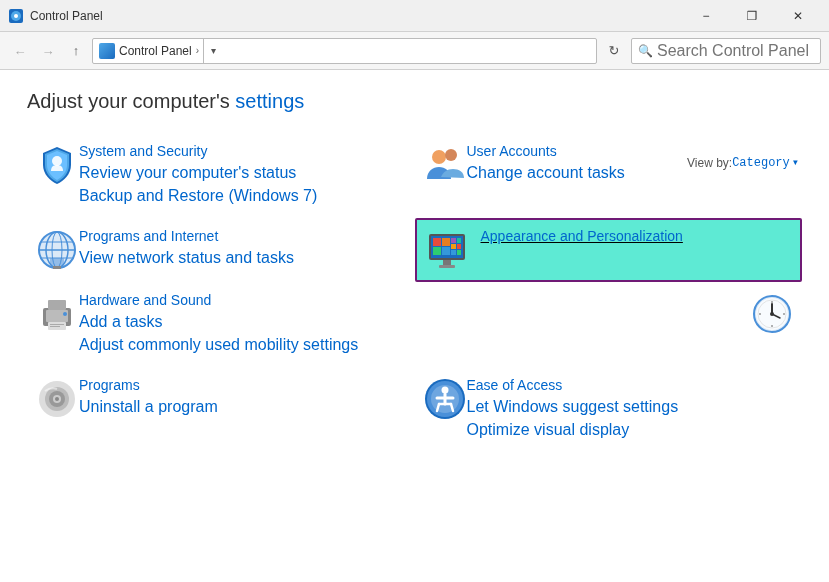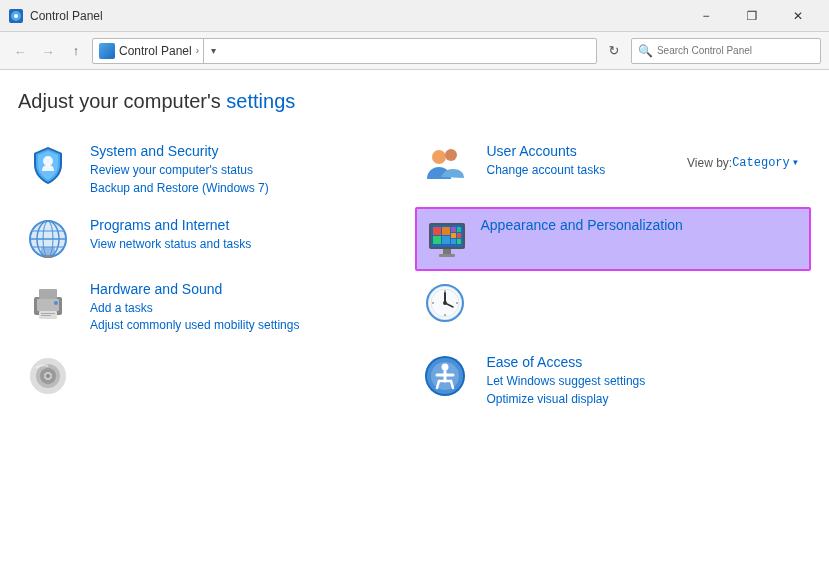--- a/index.html
+++ b/index.html
@@ -128,29 +128,29 @@
       height: 26px;
       width: 190px;
       border-radius: 2px;
       padding: 0 6px;
       gap: 4px;
     }
     .search-icon-small { color: #888; font-size: 12px; }
     .search-input {
       border: none;
       outline: none;
-      font-size: 10px;
+      font-size: 16px;
       color: #a21caf;
       background: transparent;
       width: 100%;
     }
 
     
     .main-content {
-      padding: 20px 18px;
+      padding: 20px 27px;
       height: calc(582px - 70px);
       overflow-y: auto;
     }
     .page-title {
       font-size: 20px;
       color: #333;
       margin-bottom: 20px;
       font-weight: 300;
     }
     .page-title span.highlight {
@@ -179,55 +179,57 @@
     .categories-grid {
       display: grid;
       grid-template-columns: 1fr 1fr;
       gap: 0;
       margin-top: 4px;
     }
     .category-item {
       display: flex;
       align-items: flex-start;
       padding: 10px 8px;
-      gap: 20px;
+      gap: 0;
+      justify-content: flex-end;
     }
     .category-icon {
       width: 48px;
       height: 48px;
       flex-shrink: 0;
       display: flex;
       align-items: center;
       justify-content: center;
     }
     .category-text { flex: 1; }
     .category-title {
       color: #0066cc;
       font-size: 14px;
       cursor: pointer;
       margin-bottom: 3px;
     }
     .category-link {
       color: #0066cc;
-      font-size: 12px;
+      font-size: 16px;
       cursor: pointer;
       display: block;
       margin-top: 1px;
       line-height: 1.4;
     }
 
     
     .appearance-highlighted {
-      border: 2px solid #d946ef;
+      border: 2px solid #701a75;
       border-radius: 2px;
       display: flex;
       align-items: flex-start;
       padding: 8px;
       gap: 12px;
-      background: #c4b5fd;
+      background: #5eead4;
+      text-decoration: underline;
     }
 
     
     .icon-shield {
       width: 44px;
       height: 44px;
       position: relative;
     }
     .icon-network {
       width: 44px;
@@ -440,20 +442,24 @@
 
             <circle cx="22" cy="22" r="18" fill="#ddd"></circle>
             <circle cx="22" cy="22" r="12" fill="#bbb"></circle>
             <circle cx="22" cy="22" r="8" fill="#999"></circle>
             <circle cx="22" cy="22" r="4" fill="#ccc"></circle>
             <circle cx="22" cy="22" r="2" fill="#888"></circle>
 
             <path d="M10 14 Q16 10 22 12" stroke="white" stroke-width="2" fill="none" opacity="0.5"></path>
           </svg>
         </div>
+        <div class="category-text">
+          <div class="category-title">Programs</div>
+          <span class="category-link">Uninstall a program</span>
+        </div>
       </div>
 
       <div class="category-item">
         <div class="category-icon icon-ease">
           <svg width="44" height="44" viewBox="0 0 44 44">
 
             <circle cx="22" cy="22" r="20" fill="#1a6bbf"></circle>
             <circle cx="22" cy="22" r="18" fill="#4a90d9"></circle>
 
             <circle cx="22" cy="22" r="14" fill="white" opacity="0.2"></circle>

